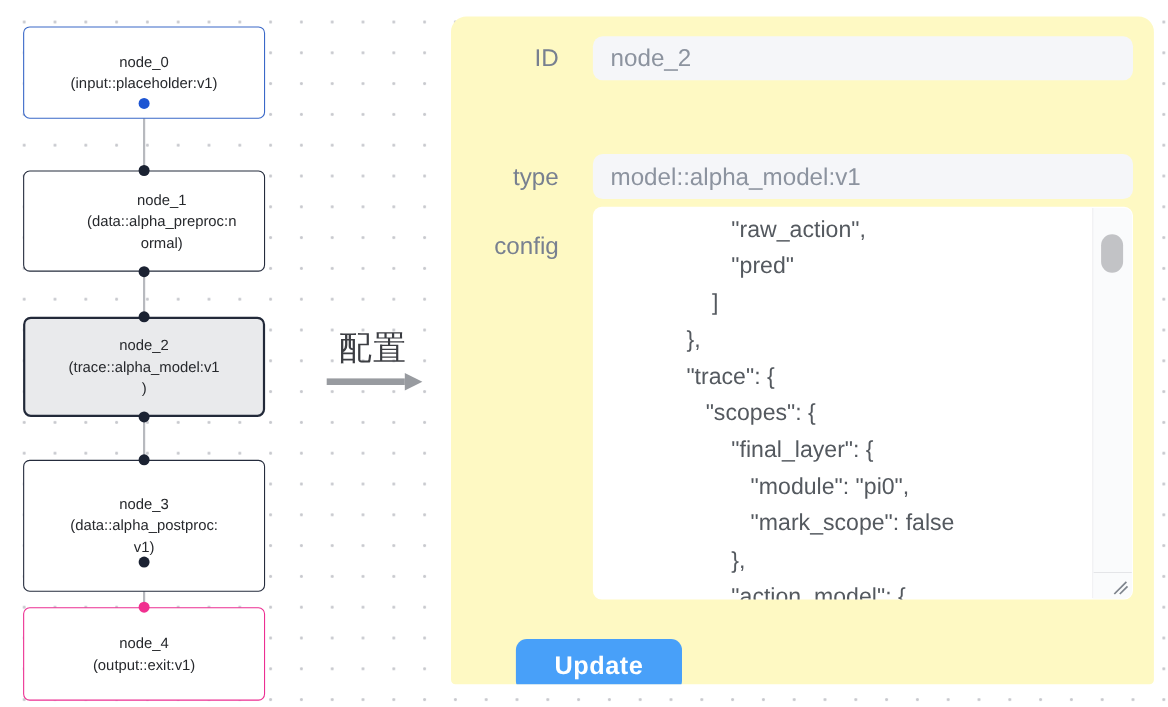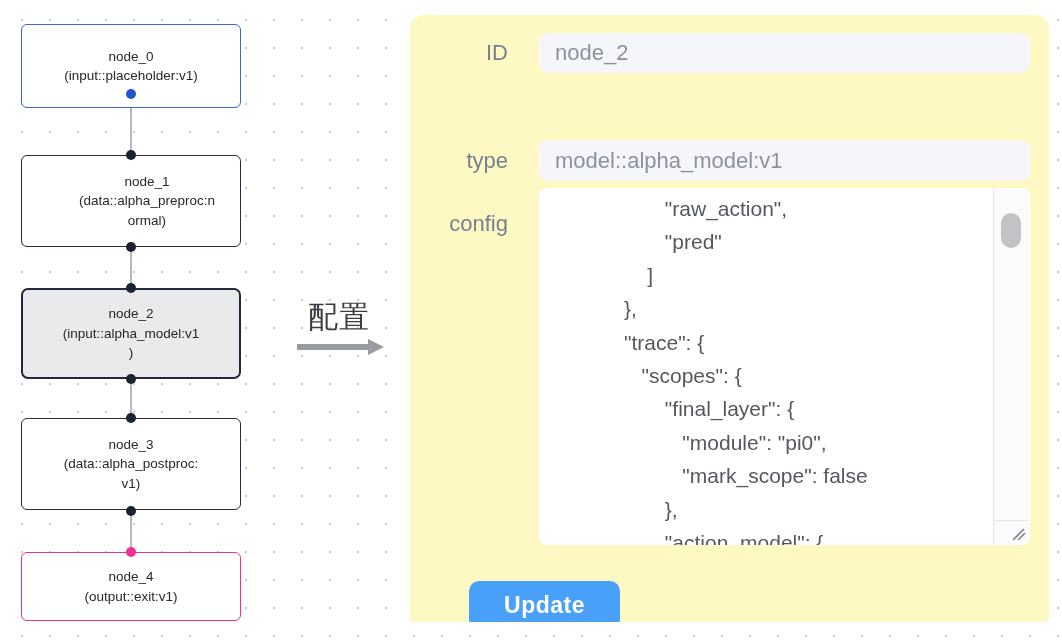--- a/index.html
+++ b/index.html
@@ -118,31 +118,31 @@
   </div>
 
   <div class="node" style="top:155px; height:92px;padding-left:32px;">
     <span class="node-line">node_1</span>
     <span class="node-line">(data::alpha_preproc:n</span>
     <span class="node-line">ormal)</span>
   </div>
 
   <div class="node node--selected" style="top:288px; height:91px;">
     <span class="node-line">node_2</span>
-    <span class="node-line">(input::alpha_model:v1</span>
+    <span class="node-line">(trace::alpha_model:v1</span>
     <span class="node-line">)</span>
   </div>
 
-  <div class="node" style="top:418px; height:92px;">
+  <div class="node" style="top:418px; height:120px;">
     <span class="node-line">node_3</span>
     <span class="node-line">(data::alpha_postproc:</span>
     <span class="node-line">v1)</span>
   </div>
 
-  <div class="node node--output" style="top:552px; height:69px;">
+  <div class="node node--output" style="top:552px; height:85px;">
     <span class="node-line">node_4</span>
     <span class="node-line">(output::exit:v1)</span>
   </div>
 
   <div class="port port--blue" style="top:89px;"></div>
   <div class="port" style="top:150px;"></div>
   <div class="port" style="top:242px;"></div>
   <div class="port" style="top:283px;"></div>
   <div class="port" style="top:374px;"></div>
   <div class="port" style="top:413px;"></div>

